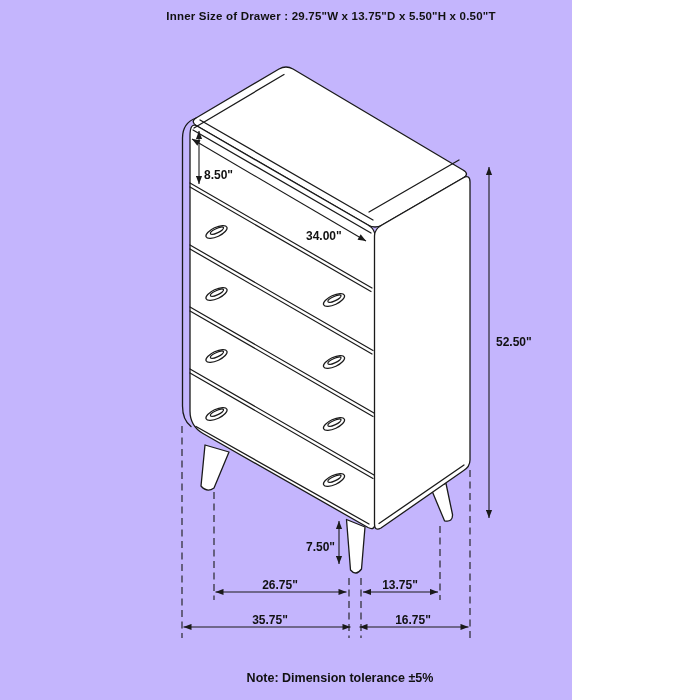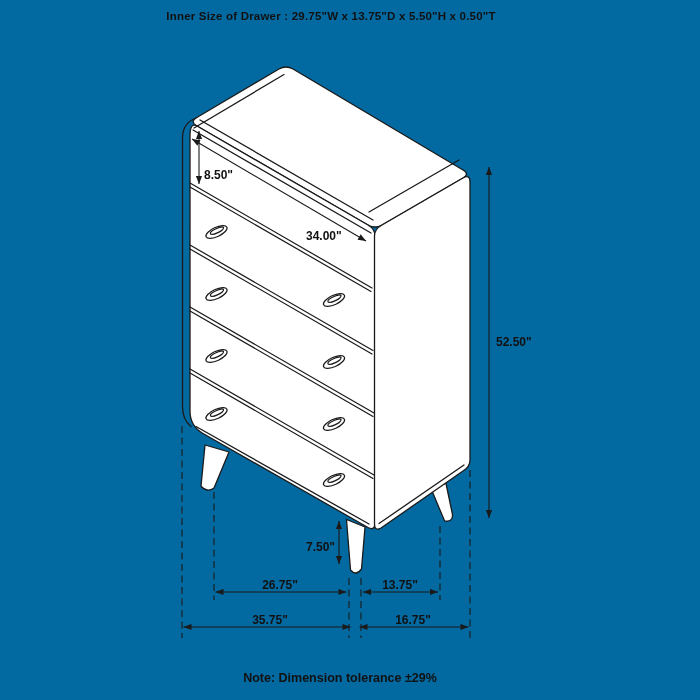--- a/index.html
+++ b/index.html
@@ -1,16 +1,16 @@
 <!DOCTYPE html>
 <html><head>
 <meta charset="utf-8">
 <style>
   html,body{margin:0;padding:0;background:#fff;}
-  .stage{position:relative;width:700px;height:700px;background:#0369a1;overflow:hidden;
+  .stage{position:relative;width:572px;height:700px;background:#c4b5fd;overflow:hidden;
          font-family:"Liberation Sans", sans-serif;}
   .title{position:absolute;top:10px;left:331px;transform:translateX(-50%);
          font-size:11.5px;font-weight:700;color:#111;white-space:nowrap;letter-spacing:.2px;}
   .note{position:absolute;top:671px;left:340px;transform:translateX(-50%);
         font-size:12.5px;font-weight:700;color:#111;white-space:nowrap;}
   svg{position:absolute;top:0;left:0;}
   .dimtxt{font:700 12px "Liberation Sans", sans-serif;fill:#111;}
 </style>
 </head>
 <body>
@@ -122,14 +122,14 @@
       <text class="dimtxt" x="306" y="240">34.00"</text>
       <text class="dimtxt" x="496" y="346">52.50"</text>
       <text class="dimtxt" x="335" y="551" text-anchor="end">7.50"</text>
       <text class="dimtxt" x="280" y="589" text-anchor="middle">26.75"</text>
       <text class="dimtxt" x="400" y="589" text-anchor="middle">13.75"</text>
       <text class="dimtxt" x="270" y="624" text-anchor="middle">35.75"</text>
       <text class="dimtxt" x="413" y="624" text-anchor="middle">16.75"</text>
     </g>
   </svg>
 
-  <div class="note">Note: Dimension tolerance ±29%</div>
+  <div class="note">Note: Dimension tolerance ±5%</div>
 </div>
 
 </body></html>

